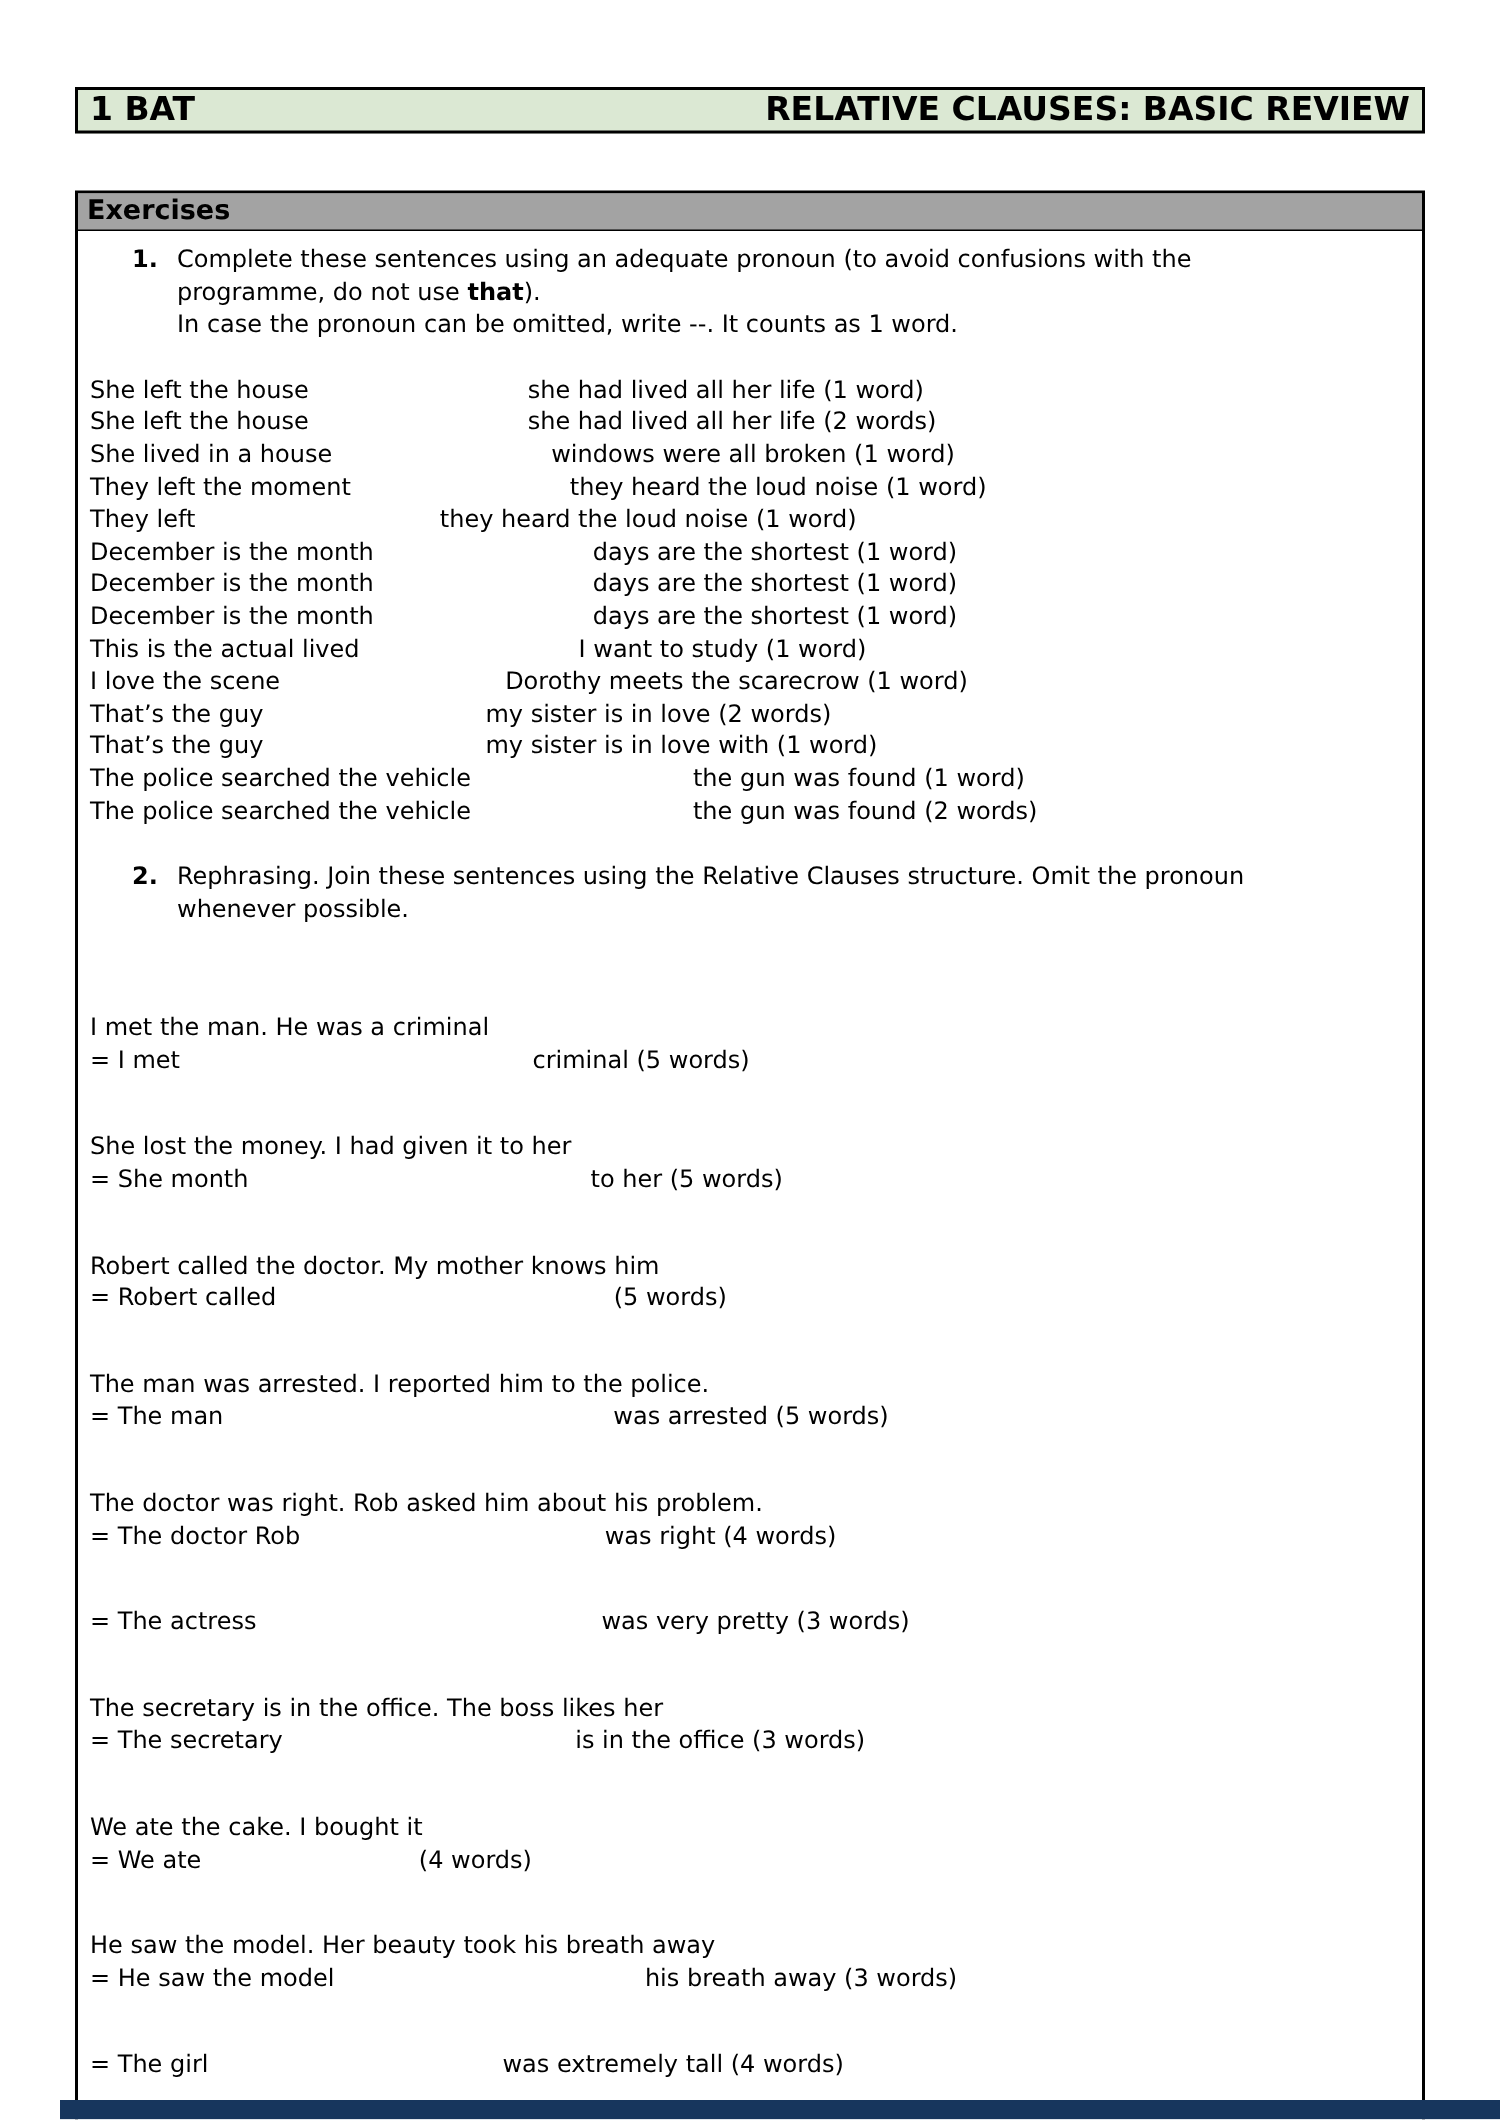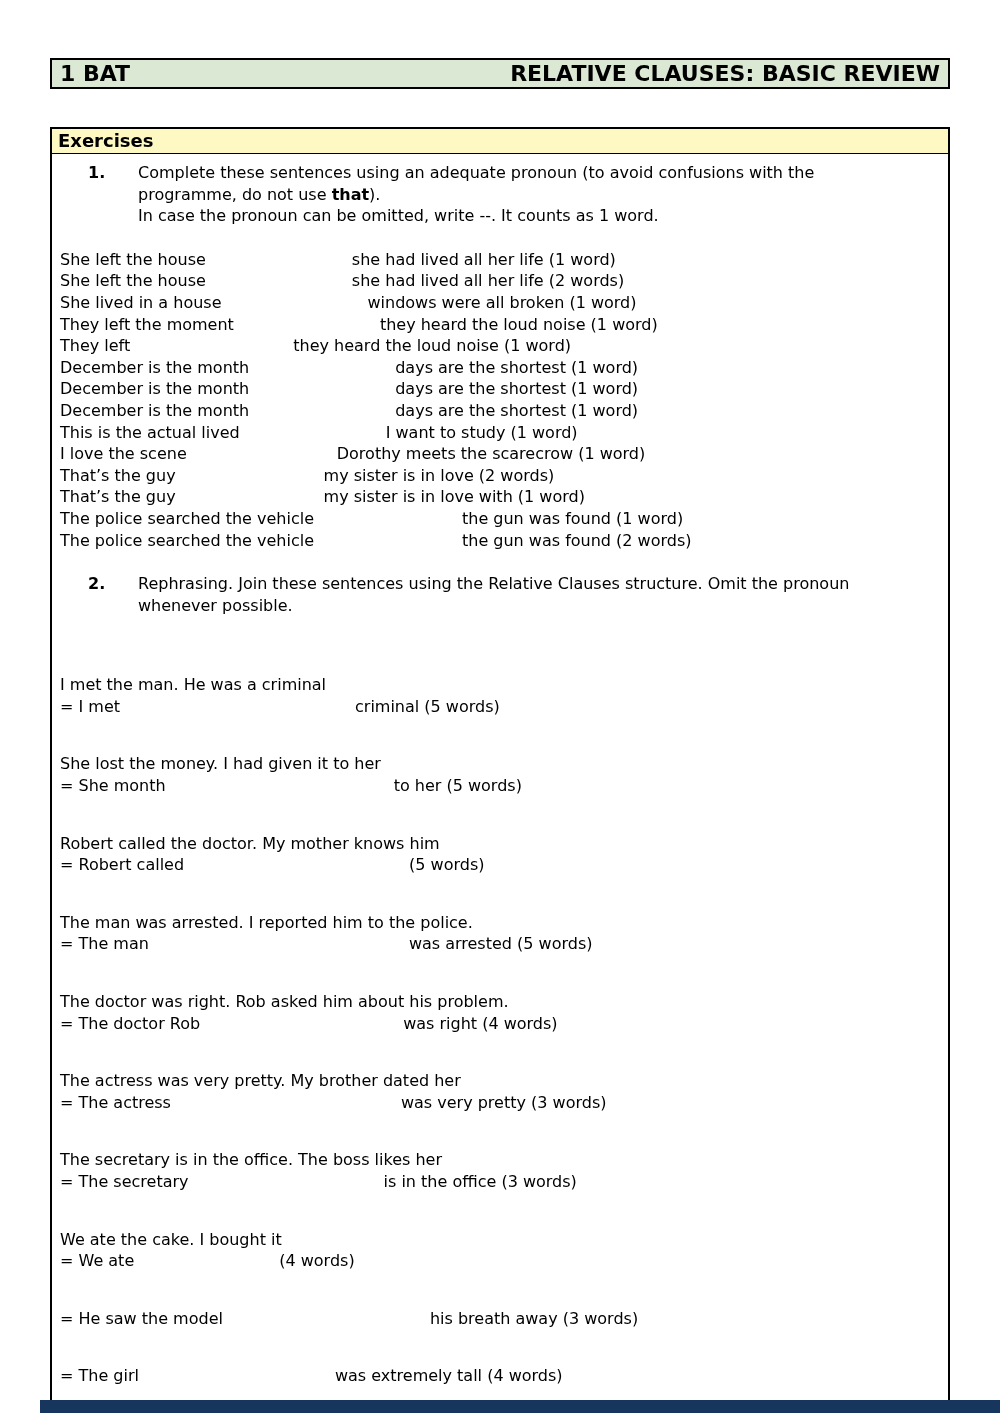--- a/index.html
+++ b/index.html
@@ -22,29 +22,29 @@
     padding:0 8px;
     font-size:22px; font-weight:bold;gap:20px;
   }
   .worksheet-box {
     margin:38px 50px 0 50px;
     width:900px;
     border:2px solid #000;
     background:#fff;
   }
   .exercises-header {
-    background:#fef9c3;
+    background:#a3a3a3;
     border-bottom:1px solid #000;
     font-size:18px; font-weight:bold;
     padding:1px 6px 2px 6px;
   }
   .content { padding:6px 8px 26px 8px; line-height:21.6px; }
   .instruction { display:flex; margin-top:2px; }
   .num { font-weight:bold; margin-left:28px; width:30px; flex:0 0 30px; }
-  .instr-text { width:800px;margin-left:20px; }
+  .instr-text { width:800px; }
   .spacer { height:22px; }
   .fill-line { white-space:nowrap; }
   .blank {
     display:inline-block;
     border:none; outline:none;
     background:transparent;
     font-family:inherit; font-size:inherit;
     height:18px;
     vertical-align:middle;
     padding:0 2px;
@@ -127,32 +127,32 @@
           </div>
           <div class="ex2-item">
             <div>The man was arrested. I reported him to the police.</div>
             <div class="fill-line"><span>= The man</span><input type="text" class="blank" style="width: 260px;"><span>was arrested (5 words)</span></div>
           </div>
           <div class="ex2-item">
             <div>The doctor was right. Rob asked him about his problem.</div>
             <div class="fill-line"><span>= The doctor Rob</span><input type="text" class="blank" style="width: 203px;"><span>was right (4 words)</span></div>
           </div>
           <div class="ex2-item">
-            <div>The actress was very pretty. My brother dated her</div>
             <div class="fill-line"><span>= The actress</span><input type="text" class="blank" style="width: 230px;"><span>was very pretty (3 words)</span></div>
           </div>
           <div class="ex2-item">
             <div>The secretary is in the office. The boss likes her</div>
             <div class="fill-line"><span>= The secretary</span><input type="text" class="blank" style="width: 195px;"><span>is in the office (3 words)</span></div>
           </div>
           <div class="ex2-item">
             <div>We ate the cake. I bought it</div>
             <div class="fill-line"><span>= We ate</span><input type="text" class="blank" style="width: 145px;"><span>(4 words)</span></div>
           </div>
           <div class="ex2-item">
+            <div>He saw the model. Her beauty took his breath away</div>
             <div class="fill-line"><span>= He saw the model</span><input type="text" class="blank" style="width: 207px;"><span>his breath away (3 words)</span></div>
           </div>
           <div class="ex2-item">
             <div class="fill-line"><span>= The girl</span><input type="text" class="blank" style="width: 196px;"><span>was extremely tall (4 words)</span></div>
           </div>
         </div>
 
     </div>
   </div>
 

